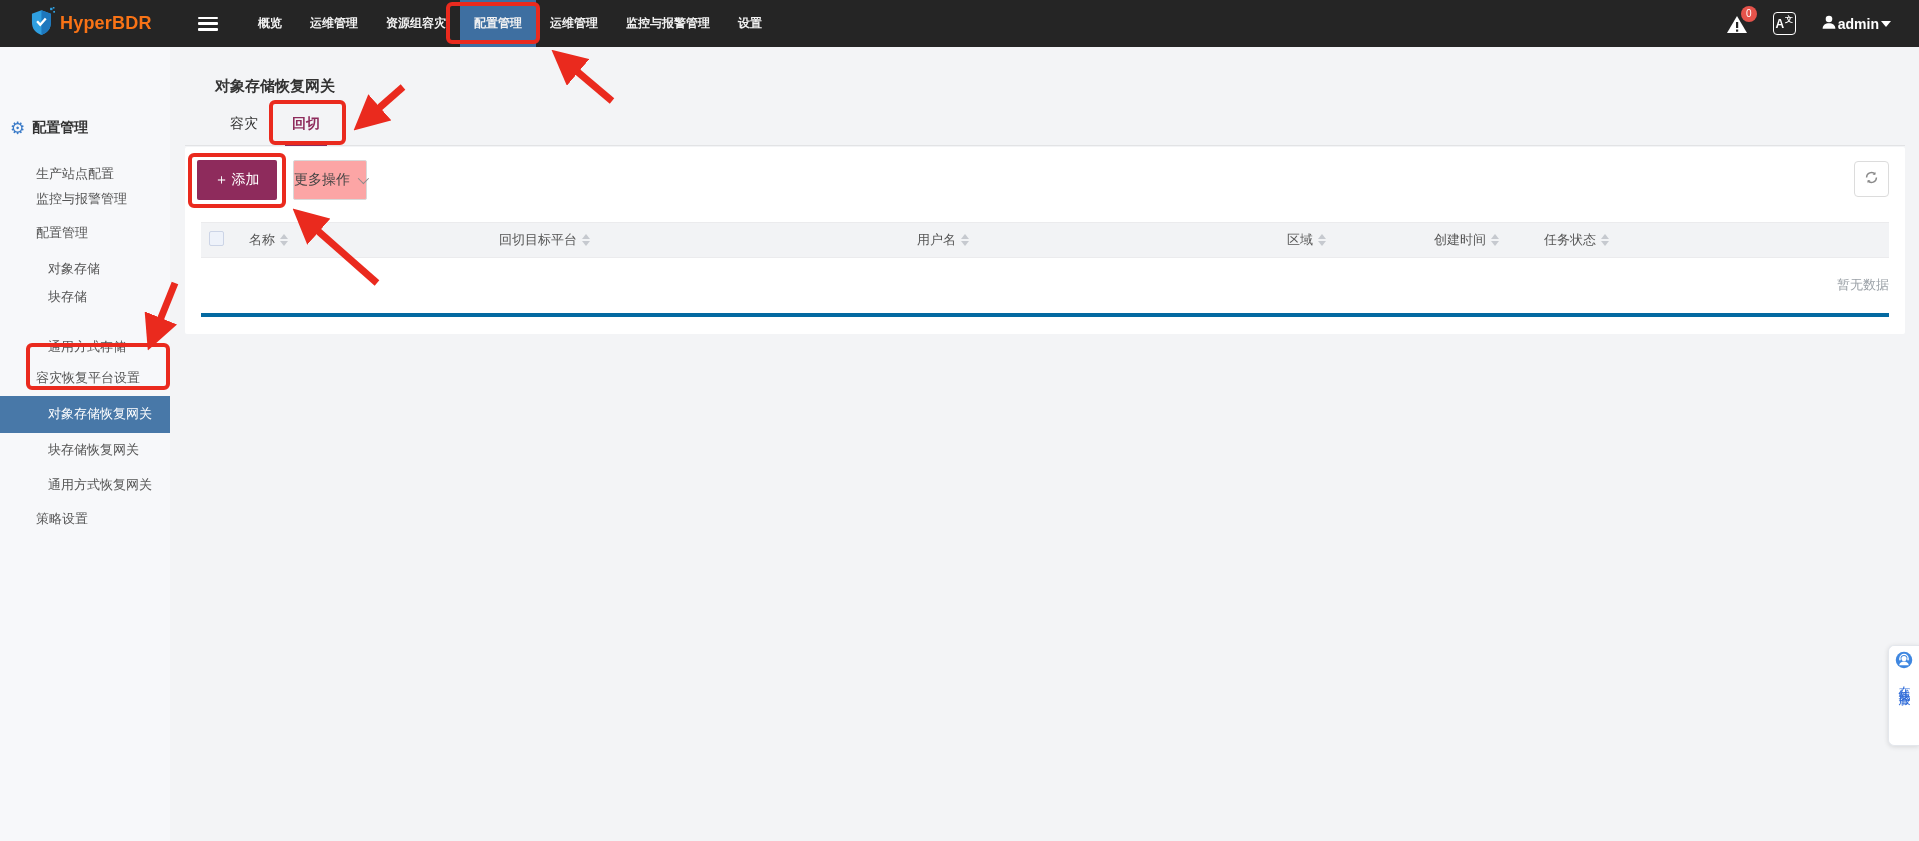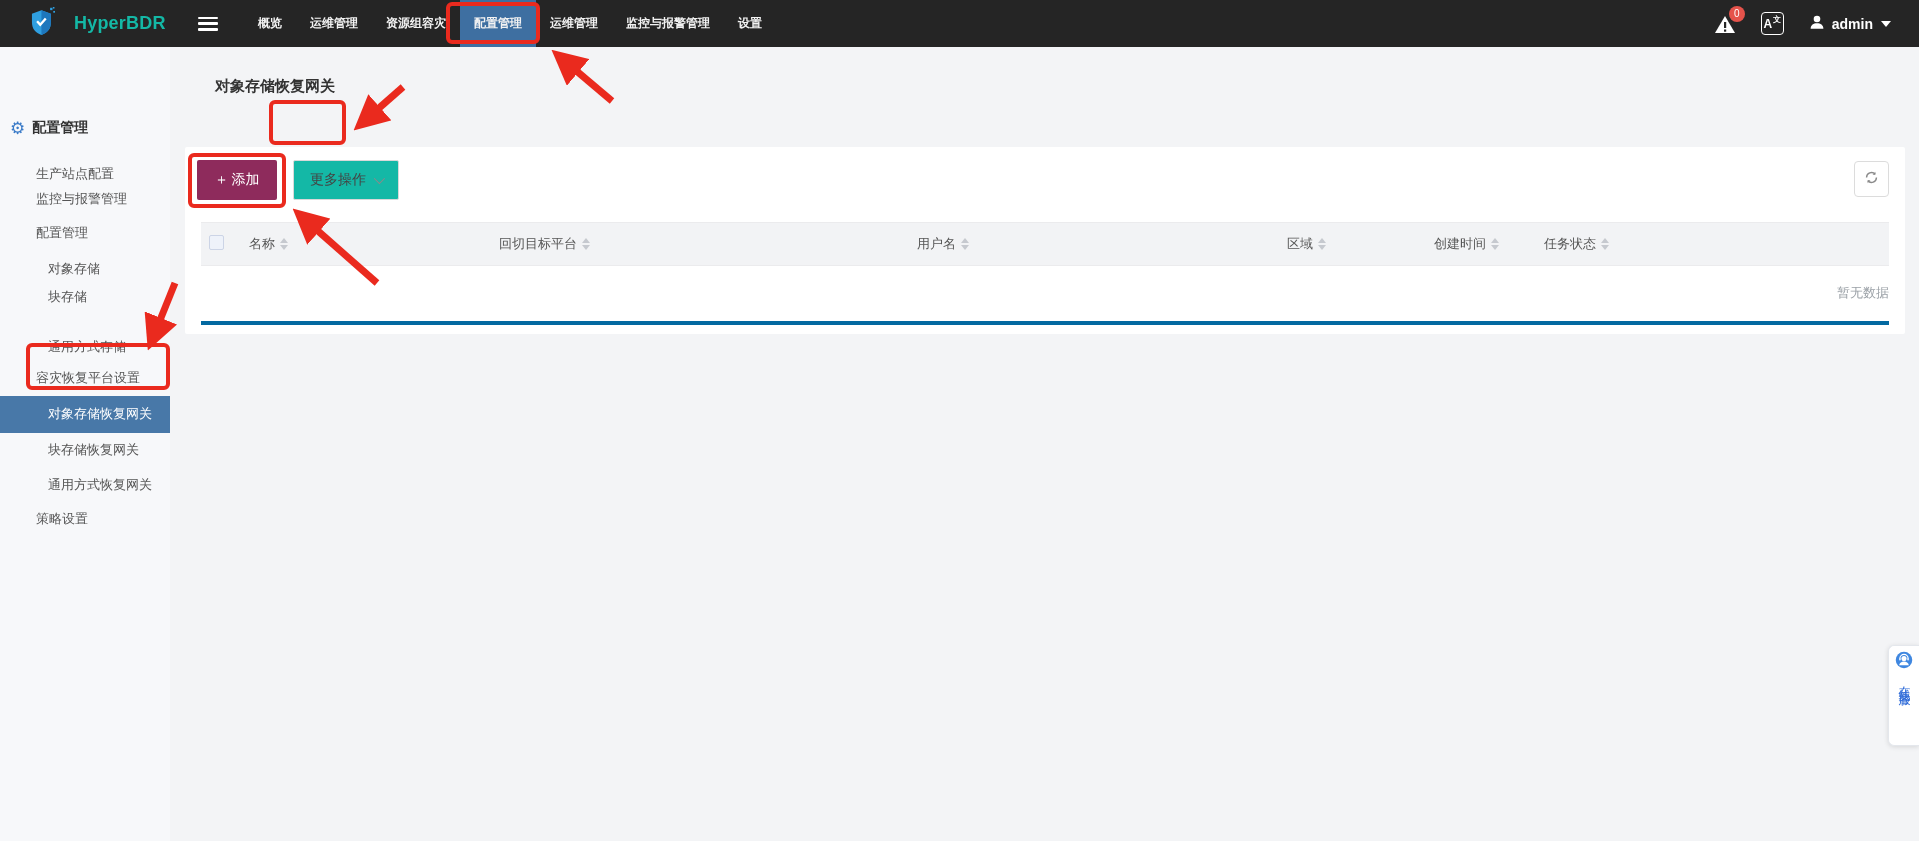--- a/index.html
+++ b/index.html
@@ -3,36 +3,36 @@
 <meta charset="utf-8">
 <style>
   * { margin:0; padding:0; box-sizing:border-box; }
   html,body { width:1919px; height:841px; overflow:hidden;
     font-family:"Liberation Sans","DejaVu Sans",sans-serif; background:#f3f4f6; }
 
   
   .navbar { position:absolute; left:0; top:0; width:1919px; height:47px;
     background:#252525; display:flex; align-items:center; z-index:10; }
   .brand { display:flex; align-items:center; padding-left:30px; width:180px; }
-  .brand-name { color:#14b8a6; font-size:18px; font-weight:bold; margin-left:18px; letter-spacing:.2px; }
+  .brand-name { color:#f97316; font-size:18px; font-weight:bold; margin-left:4px; letter-spacing:.2px; }
   .hamburger { width:20px; height:14px; margin-left:18px; margin-right:26px;
     display:flex; flex-direction:column; justify-content:space-between; cursor:pointer; }
   .hamburger i { display:block; height:2.5px; background:#fff; border-radius:1px; }
   .nav-items { display:flex; height:47px; align-items:stretch; }
   .nav-item { display:flex; align-items:center; padding:0 14px; color:#f2f2f2;
     font-size:12px; font-weight:600; cursor:pointer; white-space:nowrap; }
   .nav-item.active { background:#3e6fa1; }
   .nav-right { margin-left:auto; display:flex; align-items:center; gap:24px; padding-right:28px; }
   .alert-wrap { position:relative; width:24px; height:24px; }
   .badge { position:absolute; top:-6px; right:-8px; min-width:16px; height:16px; border-radius:8px;
     background:#e5534b; color:#fff; font-size:10px; line-height:16px; text-align:center; padding:0 3px; }
   .lang-box { width:23px; height:23px; border:1.6px solid #fff; border-radius:4px; color:#fff;
     font-size:12px; font-weight:bold; display:flex; align-items:center; justify-content:center; }
   .lang-box .sup { font-size:8px; margin-left:1px; margin-top:-8px; }
-  .user-wrap { display:flex; align-items:center; gap:6px; color:#fff; font-size:14px; font-weight:600; cursor:pointer; }
+  .user-wrap { display:flex; align-items:center; color:#fff; font-size:14px; font-weight:600; cursor:pointer; }
   .caret-down-filled { width:0; height:0; border-left:5px solid transparent; border-right:5px solid transparent;
     border-top:6px solid #fff; margin-left:2px; }
 
   
   .sidebar { position:absolute; left:0; top:47px; width:170px; height:794px; background:#f7f8fa; }
   .sb-header { position:absolute; left:10px; top:72px; display:flex; align-items:center; gap:7px;
     color:#333; font-size:14px; font-weight:600; }
   .sb-gear { color:#3a7bc8; font-size:17px; line-height:17px; }
   .sb-item { position:absolute; font-size:13px; color:#555; cursor:pointer; line-height:20px; }
   .sb-l1 { left:36px; } .sb-l2 { left:48px; }
@@ -49,30 +49,30 @@
   .tab.active { color:#8e2b5c; font-weight:600; }
   .tab.active::after { content:""; position:absolute; left:10px; right:10px; bottom:-1px;
     height:2px; background:#8e2b5c; }
 
   .card { position:absolute; left:15px; top:100px; width:1720px; height:187px;
     background:#fff; border-radius:2px; }
   .toolbar { position:absolute; left:12px; top:13px; display:flex; gap:16px; }
   .btn-add { width:80px; height:40px; background:#8e2b5c; color:#fff; border:none; border-radius:2px;
     font-size:14px; cursor:pointer; display:flex; align-items:center; justify-content:center; gap:3px;
     font-family:inherit; }
-  .btn-more { height:40px; padding:0 16px; background:#14b8a6; border:1px solid #d9d9d9; border-radius:2px;
+  .btn-more { height:40px; padding:0 0; background:#fca5a5; border:1px solid #d9d9d9; border-radius:2px;
     font-size:14px; color:#444; cursor:pointer; display:flex; align-items:center; gap:8px; font-family:inherit; }
   .chev-down { width:8px; height:8px; border-right:1.6px solid #8a8a8a; border-bottom:1.6px solid #8a8a8a;
     transform:rotate(45deg) translateY(-2px); }
   .btn-refresh { position:absolute; right:16px; top:14px; width:35px; height:36px; background:#fff;
     border:1px solid #dcdcdc; border-radius:4px; cursor:pointer; display:flex; align-items:center; justify-content:center; }
 
   .grid { position:absolute; left:16px; top:75px; width:1688px; }
   table { width:100%; border-collapse:collapse; table-layout:fixed; }
-  thead th { background:#f2f3f5; height:43px; font-size:13px; font-weight:500; color:#555;
+  thead th { background:#f2f3f5; height:35px; font-size:13px; font-weight:500; color:#555;
     text-align:left; padding:0 8px; border-top:1px solid #ebebed; border-bottom:1px solid #ebebed; }
   .th-inner { display:flex; align-items:center; gap:5px; }
   .checkbox { display:inline-block; width:15px; height:15px; background:#eef2fa;
     border:1px solid #ccd4e6; border-radius:2px; cursor:pointer; }
   .sorter { display:inline-flex; flex-direction:column; gap:2px; cursor:pointer; }
   .sorter .up { width:0; height:0; border-left:4px solid transparent; border-right:4px solid transparent;
     border-bottom:5px solid #c6c9cf; }
   .sorter .dn { width:0; height:0; border-left:4px solid transparent; border-right:4px solid transparent;
     border-top:5px solid #c6c9cf; }
   .empty-row td { height:57px; border-bottom:4px solid #0369a1; text-align:right;
@@ -168,20 +168,24 @@
     <span>对象存储恢复网关</span>
   </div>
   <div class="sb-item sb-l2" style="top:393px">块存储恢复网关</div>
   <div class="sb-item sb-l2" style="top:428px">通用方式恢复网关</div>
   <div class="sb-item sb-l1" style="top:462px">策略设置</div>
 </div>
 
 <div class="main">
   <div class="page-title">对象存储恢复网关</div>
 
+  <div class="tabbar">
+    <div class="tab">容灾</div>
+    <div class="tab active">回切</div>
+  </div>
 
   <div class="card">
     <div class="toolbar">
       <button class="btn-add">
         <span>＋</span>
           <span>添加</span>
       </button>
       <button class="btn-more">
         <span>更多操作</span>
         <span class="chev-down"></span>

